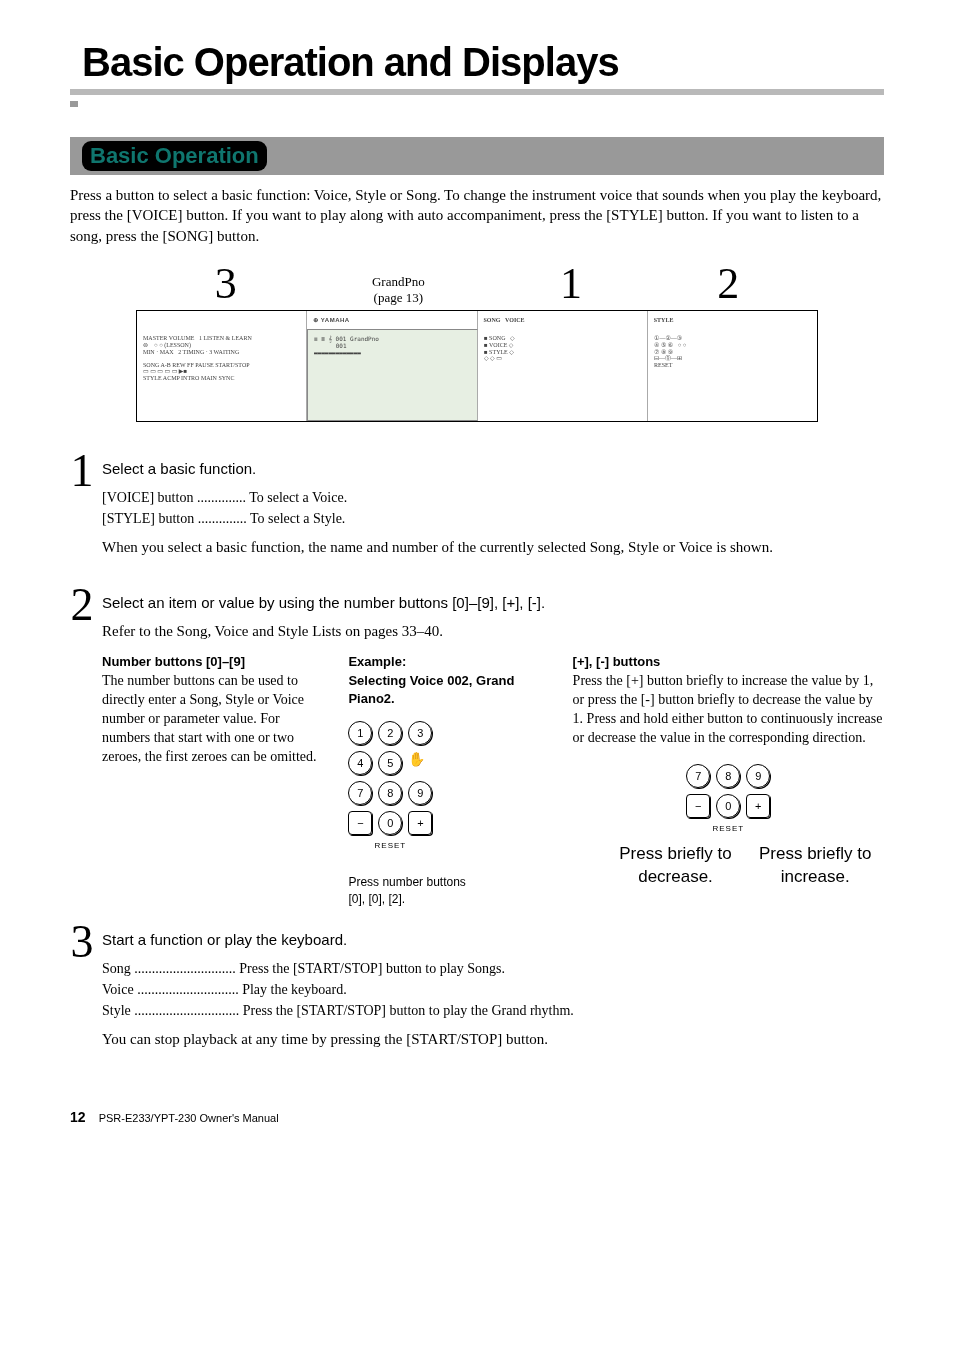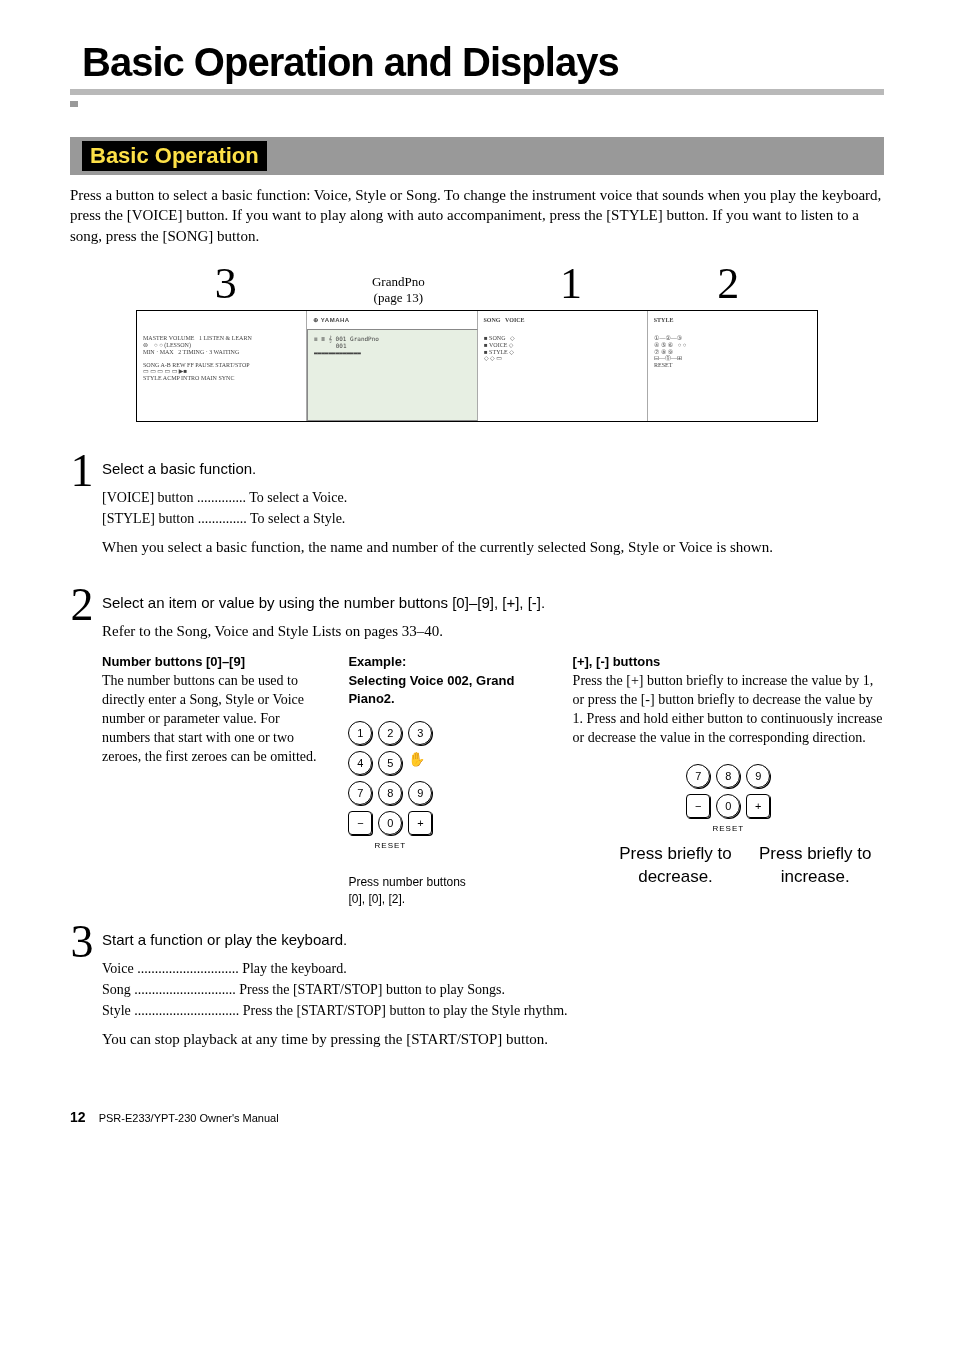--- a/index.html
+++ b/index.html
@@ -28,27 +28,28 @@
   }
   .hr-tab { height:6px; width:8px; background:#999; margin-bottom:30px; }
   .section-bar {
     background: #999;
     padding: 4px 12px;
     margin-bottom: 10px;
   }
   .section-bar h2 {
     display:inline-block;
     background:#000;
-    color:#fde047;
+    color:#0f766e;
     font-family: Arial, sans-serif;
     font-size: 22px;
     font-weight: 900;
     margin:0;
     padding:2px 8px;
     font-stretch: condensed;
+    border-radius: 9px;
   }
   p.intro, p.body {
     font-size: 15px;
     line-height: 1.35;
     margin: 8px 0 12px 0;
   }
   .diagram-block {
     margin: 16px auto 28px auto;
     text-align: center;
   }
@@ -297,27 +298,27 @@
         </div>
       </div>
     </div>
   </div>
 
   <div class="step-row">
     <div class="step-num">3</div>
     <div class="step-content">
       <div class="step-title">Start a function or play the keyboard.</div>
       <div class="kv-line">
+        <span>Song</span> ............................. <span>Press the [START/STOP] button to play Songs.</span>
+      </div>
+      <div class="kv-line">
         <span>Voice</span> ............................. <span>Play the keyboard.</span>
       </div>
       <div class="kv-line">
-        <span>Song</span> ............................. <span>Press the [START/STOP] button to play Songs.</span>
-      </div>
-      <div class="kv-line">
-        <span>Style</span> .............................. <span>Press the [START/STOP] button to play the Style rhythm.</span>
+        <span>Style</span> .............................. <span>Press the [START/STOP] button to play the Grand rhythm.</span>
       </div>
       <p class="body">You can stop playback at any time by pressing the [START/STOP] button.</p>
     </div>
   </div>
 
   <div class="footer">
     <span class="pn">12</span>
     <span>PSR-E233/YPT-230  Owner's Manual</span>
   </div>
 

